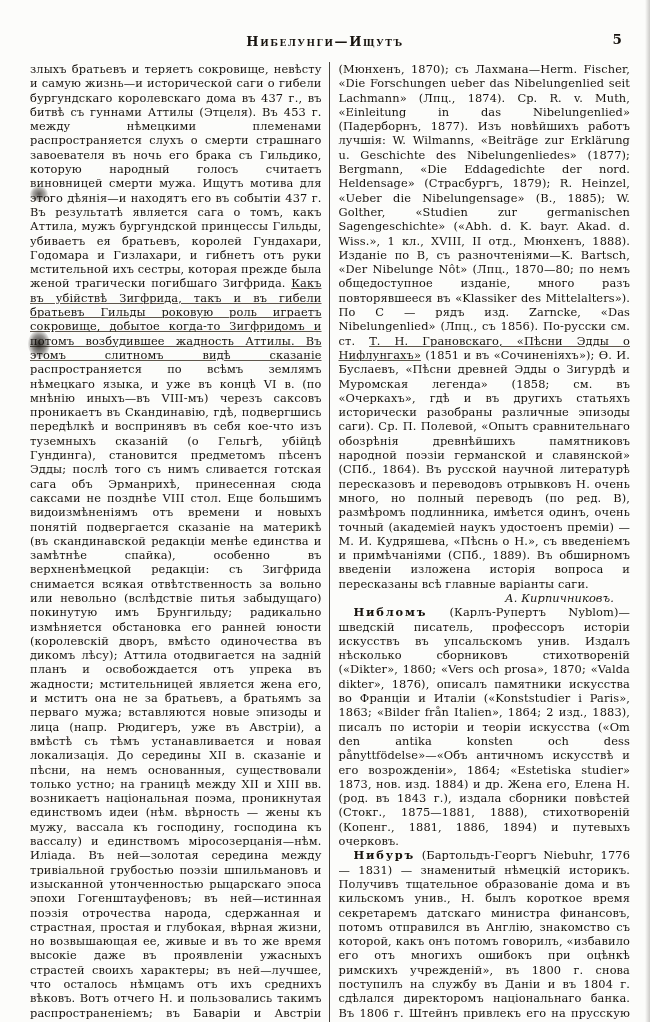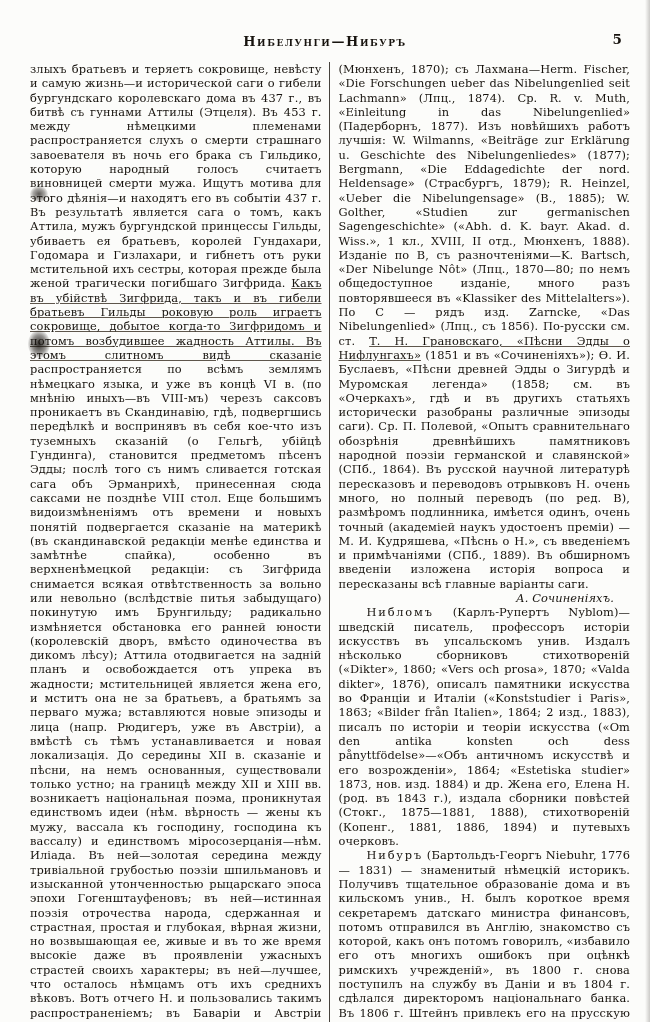--- a/index.html
+++ b/index.html
@@ -46,21 +46,21 @@
   .col-left { padding-right: 7px; }
   .col-right { border-left: 1px solid #46423c; padding-left: 9px; }
   p { margin: 0; }
   p.indent { text-indent: 15px; }
   .it { }
   .u-pencil {
     text-decoration: underline;
     text-decoration-color: #5e564c;
     text-decoration-thickness: 1px;
   }
-  .headword { font-weight: 400; letter-spacing: 1.8px; margin-left: 13px; }
+  .headword { font-weight: 700; letter-spacing: 1.8px; }
   .signature {
     text-align: right;
     font-style: italic;
     padding-right: 16px;
   }
   .smudge {
     position: absolute;
     border-radius: 50%;
     background: radial-gradient(ellipse at center, rgba(20,16,12,0.85) 0%, rgba(20,16,12,0.45) 45%, rgba(20,16,12,0) 75%);
     pointer-events: none;
@@ -72,34 +72,34 @@
     background: linear-gradient(to left, rgba(60,55,50,0.25), rgba(60,55,50,0));
     pointer-events: none;
   }
 </style>
 </head>
 <body>
 
 <div class="page">
 
   <div class="page-header">
-    <span class="running-head">Нибелунги—Нибуръ</span>
+    <span class="running-head">Нибелунги—Ищутъ</span>
     <span class="page-number">5</span>
   </div>
 
   <div class="columns">
 
     <div class="col col-left">
       <p><span>злыхъ братьевъ и теряетъ сокровище, невѣсту и самую жизнь—и исторической саги о гибели бургундскаго королевскаго дома въ 437 г., въ битвѣ съ гуннами Аттилы (Этцеля). Въ 453 г. между нѣмецкими племенами распространяется слухъ о смерти страшнаго завоевателя въ ночь его брака съ Гильдико, которую народный голосъ считаетъ виновницей смерти мужа. Ищутъ мотива для этого дѣянія—и находятъ его въ событіи 437 г. Въ результатѣ является сага о томъ, какъ Аттила, мужъ бургундской принцессы Гильды, убиваетъ ея братьевъ, королей Гундахари, Годомара и Гизлахари, и гибнетъ отъ руки мстительной ихъ сестры, которая прежде была женой трагически погибшаго Зигфрида. </span><span class="u-pencil">Какъ въ убійствѣ Зигфрида, такъ и въ гибели братьевъ Гильды роковую роль играетъ сокровище, добытое когда-то Зигфридомъ и потомъ возбудившее жадность Аттилы. Въ этомъ слитномъ видѣ сказаніе</span><span> распространяется по всѣмъ землямъ нѣмецкаго языка, и уже въ концѣ VI в. (по мнѣнію иныхъ—въ VIII-мъ) черезъ саксовъ проникаетъ въ Скандинавію, гдѣ, подвергшись передѣлкѣ и воспринявъ въ себя кое-что изъ туземныхъ сказаній (о Гельгѣ, убійцѣ Гундинга), становится предметомъ пѣсенъ Эдды; послѣ того съ нимъ сливается готская сага объ Эрманрихѣ, принесенная сюда саксами не позднѣе VIII стол. Еще большимъ видоизмѣненіямъ отъ времени и новыхъ понятій подвергается сказаніе на материкѣ (въ скандинавской редакціи менѣе единства и замѣтнѣе спайка), особенно въ верхненѣмецкой редакціи: съ Зигфрида снимается всякая отвѣтственность за вольно или невольно (вслѣдствіе питья забыдущаго) покинутую имъ Брунгильду; радикально измѣняется обстановка его ранней юности (королевскій дворъ, вмѣсто одиночества въ дикомъ лѣсу); Аттила отодвигается на задній планъ и освобождается отъ упрека въ жадности; мстительницей является жена его, и мститъ она не за братьевъ, а братьямъ за перваго мужа; вставляются новые эпизоды и лица (напр. Рюдигеръ, уже въ Австріи), а вмѣстѣ съ тѣмъ устанавливается и новая локализація. До середины XII в. сказаніе и пѣсни, на немъ основанныя, существовали только устно; на границѣ между XII и XIII вв. возникаетъ національная поэма, проникнутая единствомъ идеи (нѣм. </span><span class="it">вѣрность</span><span> — жены къ мужу, вассала къ господину, господина къ вассалу) и единствомъ міросозерцанія—</span><span class="it">нѣм. Иліада.</span><span> Въ ней—золотая середина между тривіальной грубостью поэзіи шпильмановъ и изысканной утонченностью рыцарскаго эпоса эпохи Гогенштауфеновъ; въ ней—истинная поэзія отрочества народа, сдержанная и страстная, простая и глубокая, вѣрная жизни, но возвышающая ее, живые и въ то же время высокіе даже въ проявленіи ужасныхъ страстей своихъ характеры; въ ней—лучшее, что осталось нѣмцамъ отъ ихъ среднихъ вѣковъ. Вотъ отчего Н. и пользовались такимъ распространеніемъ; въ Баваріи и Австріи поэма имѣла огромное вліяніе; со второй половины XIII в. оно охватываетъ и Швабію.</span></p>
 
     </div>
 
     <div class="col col-right">
       <p><span>(Мюнхенъ, 1870); съ Лахмана—Herm. Fischer, «Die Forschungen ueber das Nibelungenlied seit Lachmann» (Лпц., 1874). Ср. R. v. Muth, «Einleitung in das Nibelungenlied» (Падерборнъ, 1877). Изъ новѣйшихъ работъ лучшія: W. Wilmanns, «Beiträge zur Erklärung u. Geschichte des Nibelungenliedes» (1877); Bergmann, «Die Eddagedichte der nord. Heldensage» (Страсбургъ, 1879); R. Heinzel, «Ueber die Nibelungensage» (В., 1885); W. Golther, «Studien zur germanischen Sagengeschichte» («Abh. d. K. bayr. Akad. d. Wiss.», 1 кл., XVIII, II отд., Мюнхенъ, 1888). Изданіе по B, съ разночтеніями—K. Bartsch, «Der Nibelunge Nôt» (Лпц., 1870—80; по немъ общедоступное изданіе, много разъ повторявшееся въ «Klassiker des Mittelalters»). По C — рядъ изд. Zarncke, «Das Nibelungenlied» (Лпц., съ 1856). По-русски см. ст. </span><span class="u-pencil">Т. Н. Грановскаго, «Пѣсни Эдды о Нифлунгахъ»</span><span> (1851 и въ «Сочиненіяхъ»); Ѳ. И. Буслаевъ, «Пѣсни древней Эдды о Зигурдѣ и Муромская легенда» (1858; см. въ «Очеркахъ», гдѣ и въ другихъ статьяхъ исторически разобраны различные эпизоды саги). Ср. П. Полевой, «Опытъ сравнительнаго обозрѣнія древнѣйшихъ памятниковъ народной поэзіи германской и славянской» (СПб., 1864). Въ русской научной литературѣ пересказовъ и переводовъ отрывковъ Н. очень много, но полный переводъ (по ред. B), размѣромъ подлинника, имѣется одинъ, очень точный (академіей наукъ удостоенъ преміи) — М. И. Кудряшева, «Пѣснь о Н.», съ введеніемъ и примѣчаніями (СПб., 1889). Въ обширномъ введеніи изложена исторія вопроса и пересказаны всѣ главные варіанты саги.</span></p>
-      <p class="signature">А. Сочиненіяхъ.</p>
+      <p class="signature">А. Кирпичниковъ.</p>
       <p class="indent"><span class="headword">Нибломъ</span><span> (Карлъ-Рупертъ Nyblom)—шведскій писатель, профессоръ исторіи искусствъ въ упсальскомъ унив. Издалъ нѣсколько сборниковъ стихотвореній («Dikter», 1860; «Vers och prosa», 1870; «Valda dikter», 1876), описалъ памятники искусства во Франціи и Италіи («Konststudier i Paris», 1863; «Bilder från Italien», 1864; 2 изд., 1883), писалъ по исторіи и теоріи искусства («Om den antika konsten och dess pånyttfödelse»—«Объ античномъ искусствѣ и его возрожденіи», 1864; «Estetiska studier» 1873, нов. изд. 1884) и др. Жена его, </span><span class="it">Елена Н.</span><span> (род. въ 1843 г.), издала сборники повѣстей (Стокг., 1875—1881, 1888), стихотвореній (Копенг., 1881, 1886, 1894) и путевыхъ очерковъ.</span></p>
       <p class="indent"><span class="headword">Нибуръ</span><span> (Бартольдъ-Георгъ Niebuhr, 1776 — 1831) — знаменитый нѣмецкій историкъ. Получивъ тщательное образованіе дома и въ кильскомъ унив., Н. былъ короткое время секретаремъ датскаго министра финансовъ, потомъ отправился въ Англію, знакомство съ которой, какъ онъ потомъ говорилъ, «избавило его отъ многихъ ошибокъ при оцѣнкѣ римскихъ учрежденій», въ 1800 г. снова поступилъ на службу въ Даніи и въ 1804 г. сдѣлался директоромъ національнаго банка. Въ 1806 г. Штейнъ привлекъ его на прусскую службу, на которой онъ въ теченіе слѣдующихъ лѣтъ исполнилъ рядъ порученій, большею частью финансоваго характера. Въ 1810—12 гг., во время кратковременной отставки, онъ</span></p>
     </div>
 
   </div>
 
   <div class="smudge smudge-1"></div>
   <div class="smudge smudge-2"></div>
   <div class="edge-shadow"></div>
 

